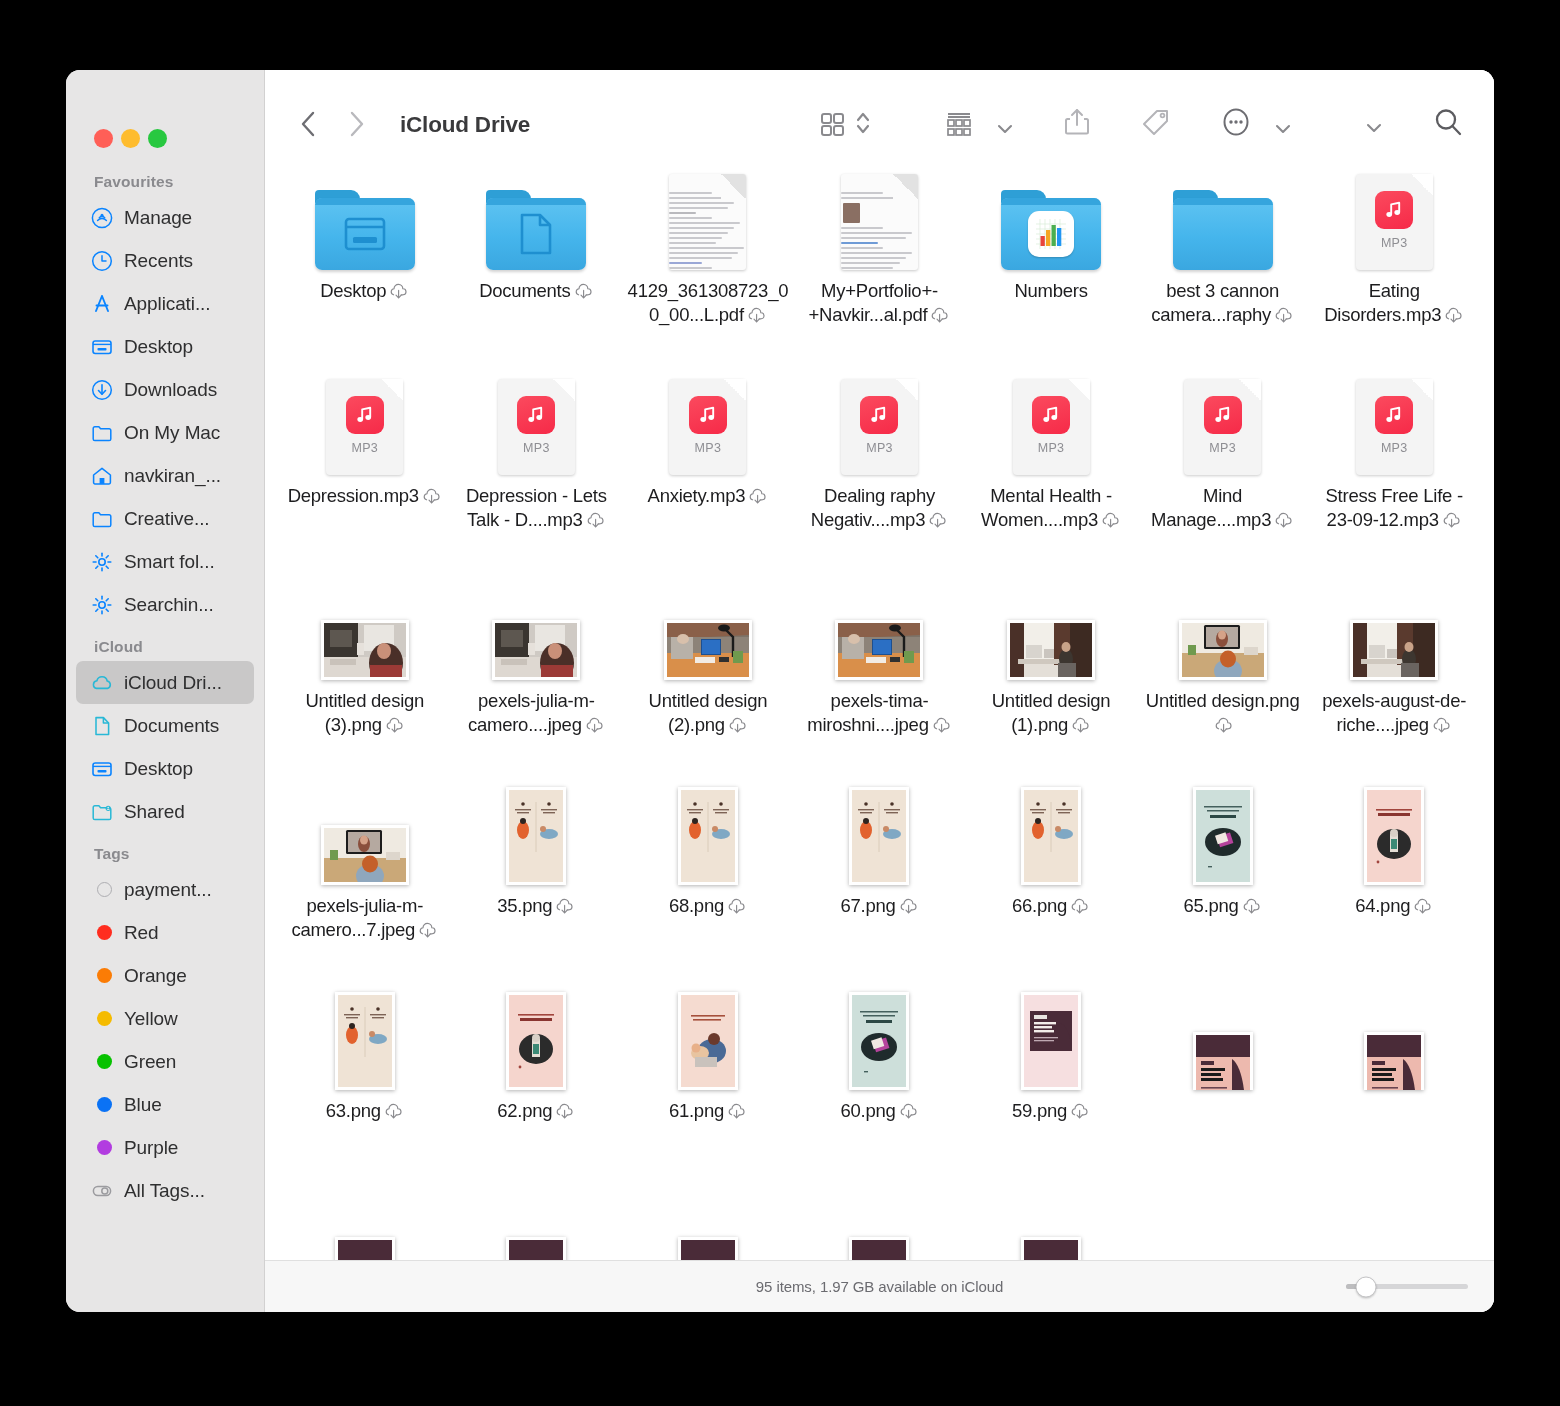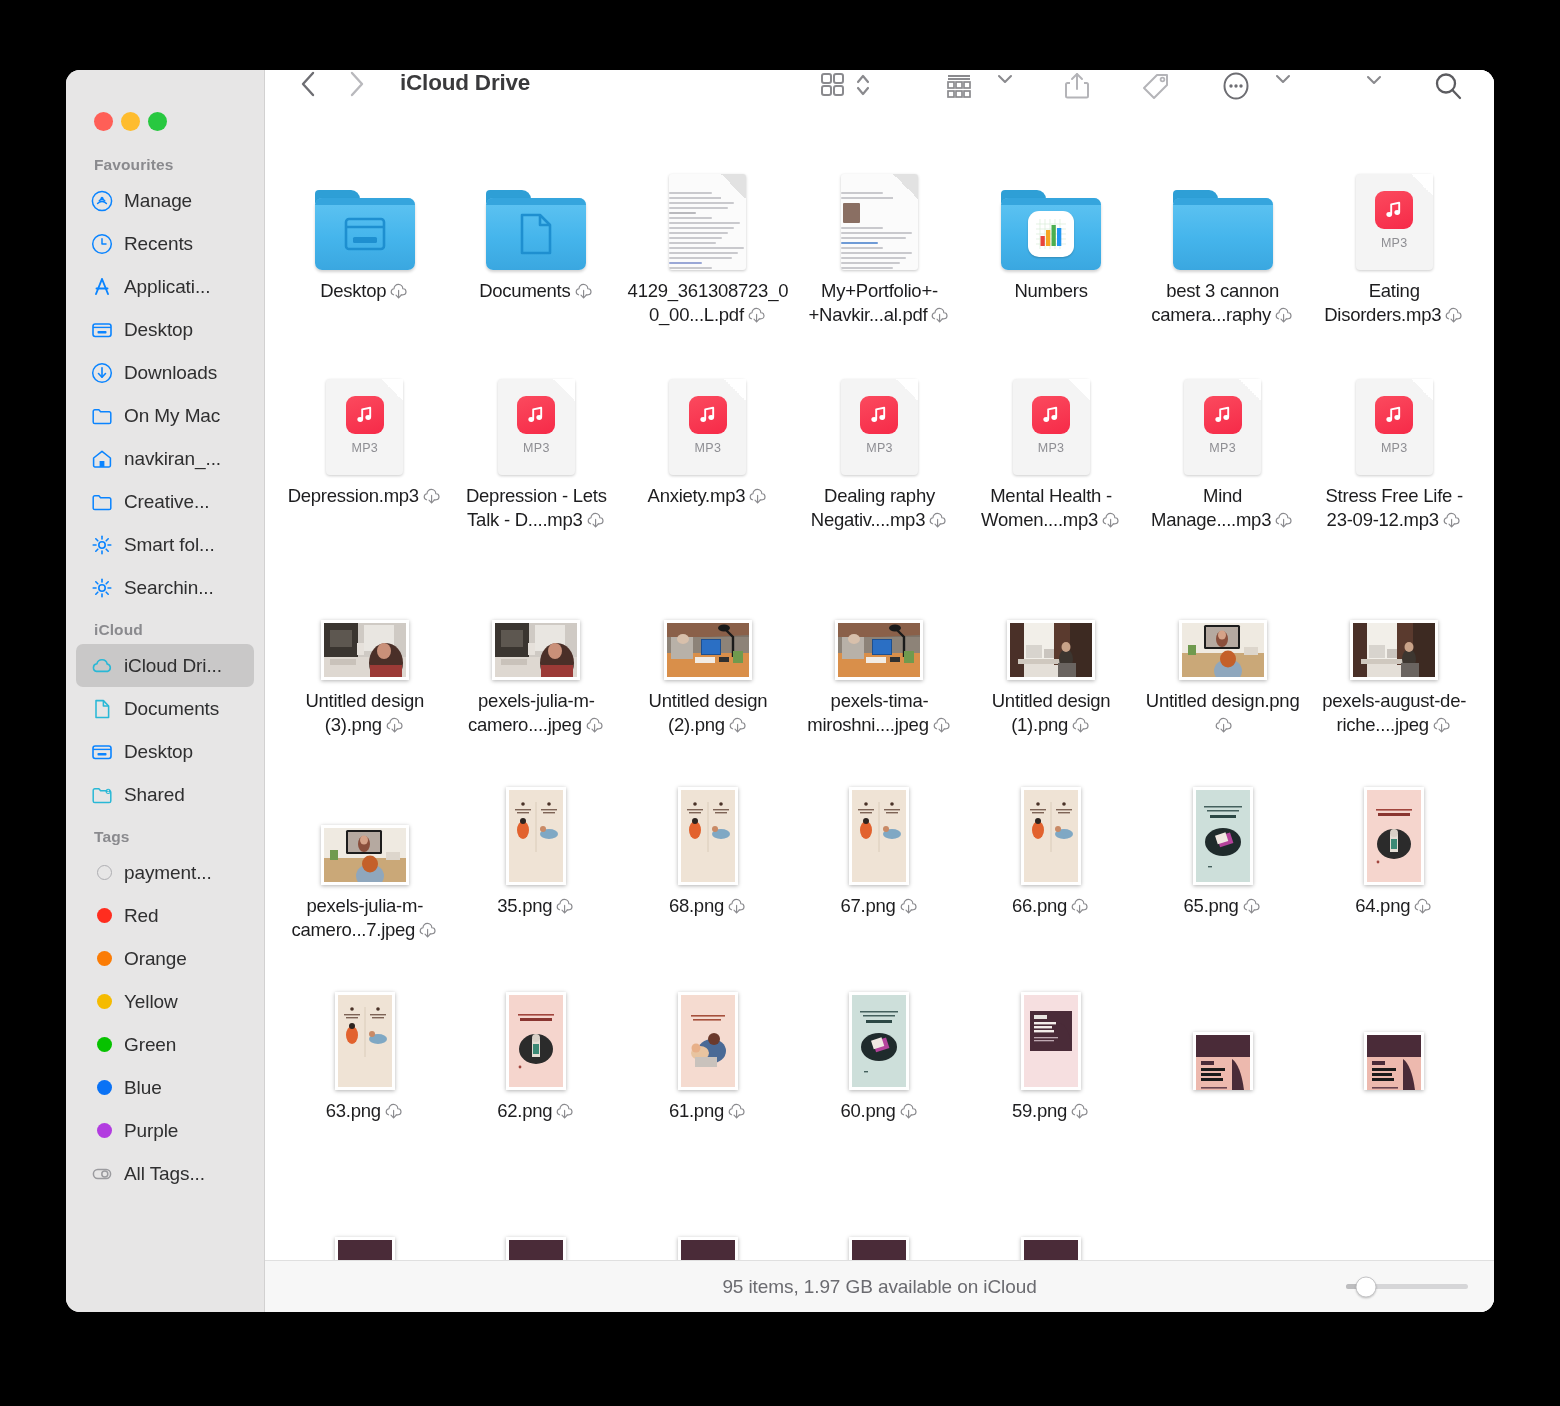--- a/index.html
+++ b/index.html
@@ -24,21 +24,21 @@
     background: #ffffff;
     box-shadow: 0 18px 54px rgba(0,0,0,0.55);
   }
 
   
   #sidebar {
     width: 199px;
     flex: 0 0 199px;
     background: #e7e6e6;
     border-right: 1px solid #d2d1d1;
-    padding-top: 0;
+    padding-top: 17px;
     position: relative;
   }
 
   .traffic-lights {
     display: flex;
     align-items: center;
     gap: 8px;
     padding: 34px 0 0 28px;
     height: 68px;
   }
@@ -95,21 +95,21 @@
     flex-direction: column;
     background: #ffffff;
     min-width: 0;
   }
 
   
   #toolbar {
     height: 68px;
     flex: 0 0 68px;
     display: flex;
-    align-items: flex-start;
+    align-items: flex-end;
     padding: 0 26px 0 32px;
     background: #ffffff;
     position: relative;
   }
   .nav-arrows { display: flex; align-items: center; gap: 27px; }
   .nav-btn { width: 22px; height: 28px; display: flex; align-items: center; justify-content: center; cursor: default; }
   #path-title {
     font-size: 22.5px;
     font-weight: bold;
     color: #3a3a3c;
@@ -251,21 +251,21 @@
   #statusbar {
     height: 52px;
     flex: 0 0 52px;
     background: #f7f7f7;
     border-top: 1px solid #e0e0e0;
     display: flex;
     align-items: center;
     justify-content: center;
     position: relative;
   }
-  #status-text { font-size: 19px; color: #6b6b70; letter-spacing: -0.1px; }
+  #status-text { font-size: 15px; color: #6b6b70; letter-spacing: -0.1px; }
   #zoom-slider {
     position: absolute;
     right: 26px;
     width: 122px;
     height: 20px;
     display: flex; align-items: center;
   }
   #zoom-track { width: 100%; height: 5px; background: #d6d6d8; border-radius: 3px; position: relative; }
   #zoom-fill { position: absolute; left: 0; top: 0; height: 5px; width: 22%; background: #bdbdbf; border-radius: 3px; }
   #zoom-knob {

